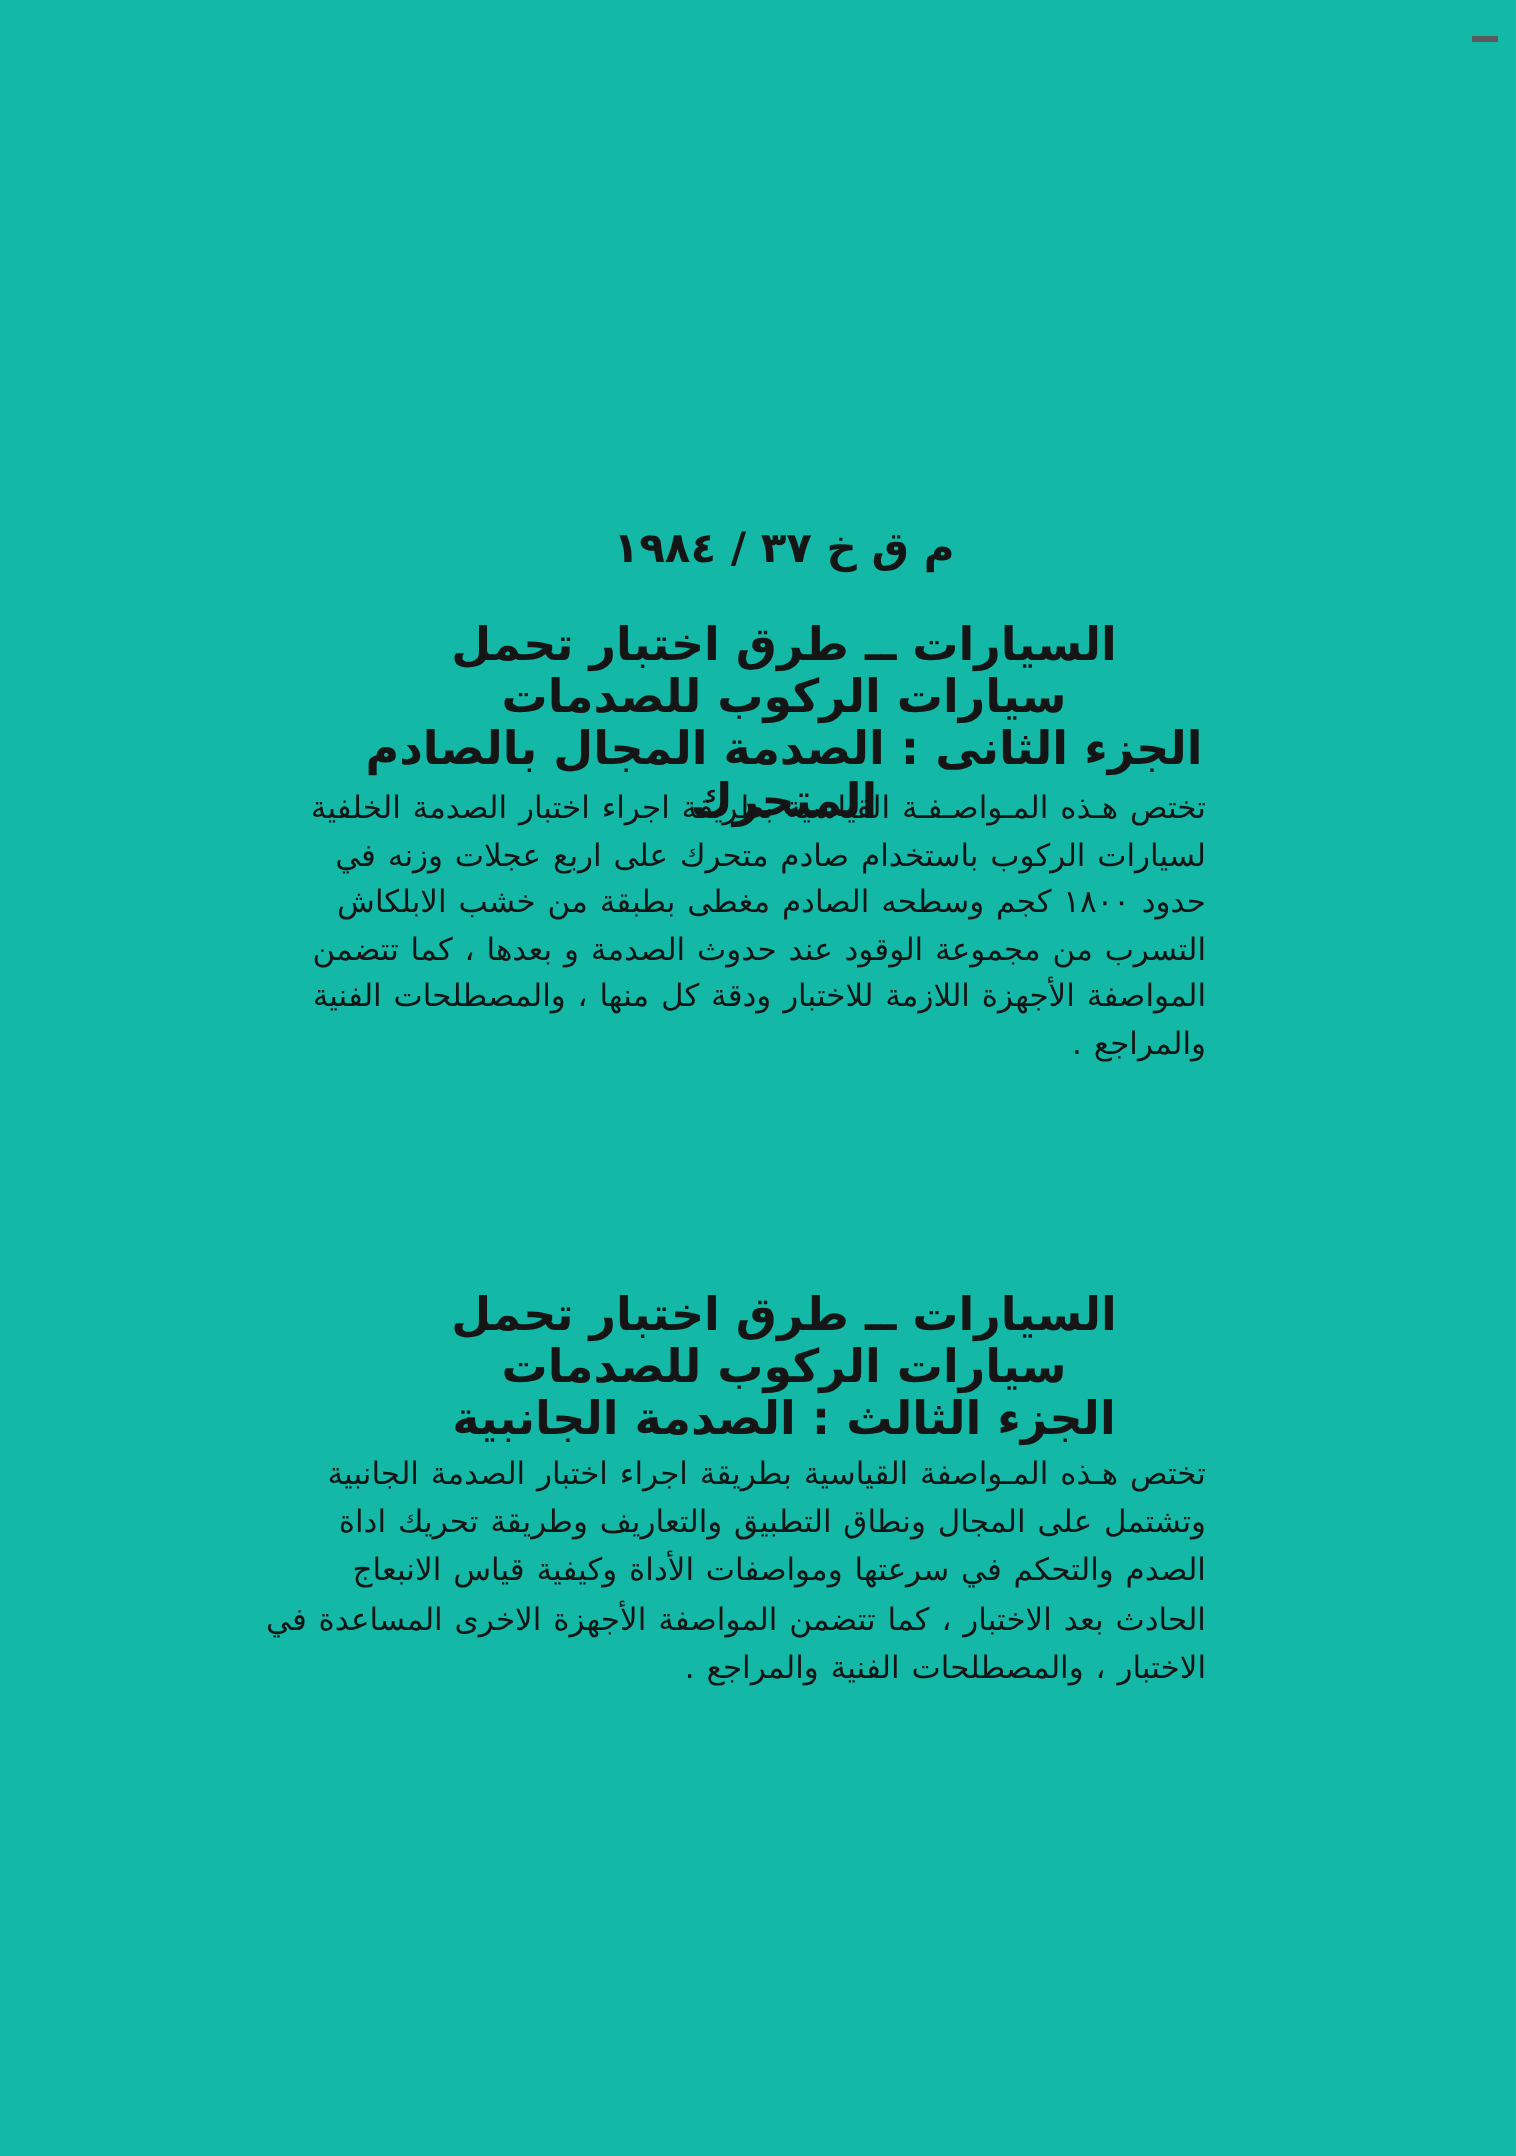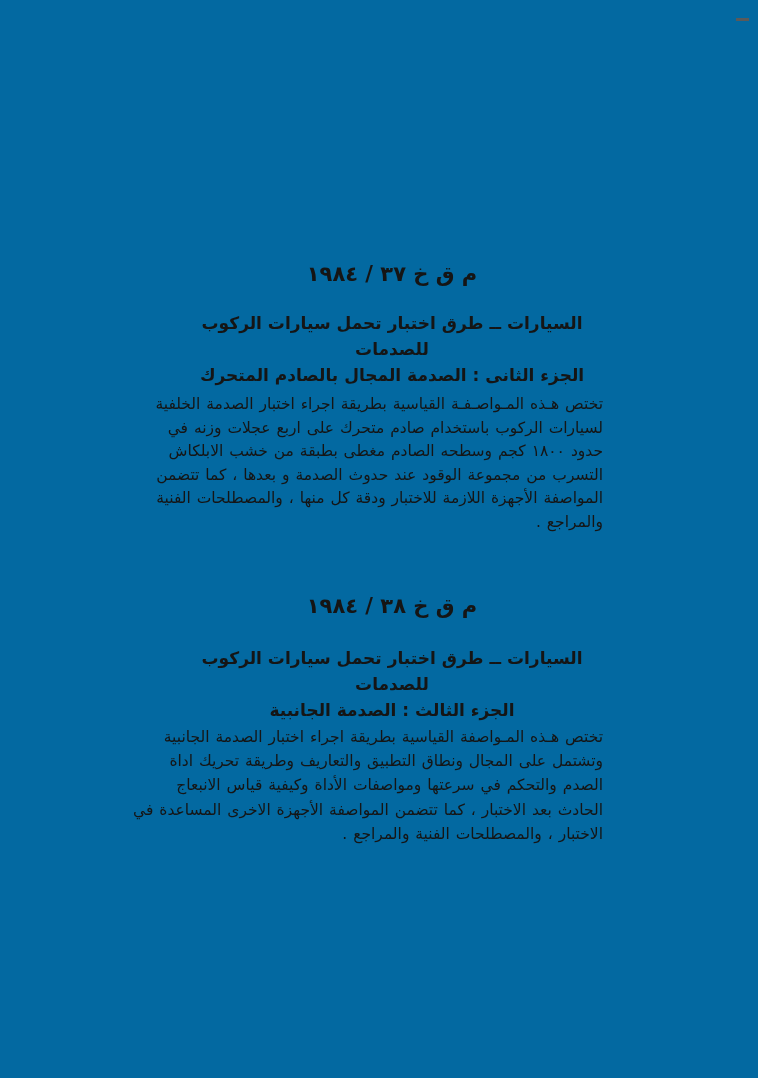--- a/index.html
+++ b/index.html
@@ -1,20 +1,20 @@
 <!DOCTYPE html>
 <html lang="ar"><head>
 <meta charset="utf-8">
 <style>
   html, body { margin: 0; padding: 0; background: #ffffff; }
   .page {
     position: relative;
     width: 758px;
     height: 1078px;
-    background: #0369a1;
+    background: #14b8a6;
     overflow: hidden;
     font-family: "DejaVu Sans", sans-serif;
     color: #151515;
     direction: rtl;
   }
   .corner-dash {
     position: absolute;
     top: 18px;
     left: 736px;
     width: 13px;
@@ -29,21 +29,21 @@
   .code-heading {
     text-align: center;
     font-size: 21px;
     font-weight: bold;
     letter-spacing: 0.5px;
   }
   .sec1-code { top: 262px; }
   .sec2-code { top: 594px; }
   .title-block {
     text-align: center;
-    font-size: 17px;
+    font-size: 23px;
     font-weight: bold;
     line-height: 26px;
   }
   .sec1-title { top: 310px; }
   .sec2-title { top: 645px; }
   .body-block { font-size: 15.5px; font-weight: 400; }
   .sec1-body { top: 393px; }
   .sec1-body .jline { line-height: 23.6px; }
   .sec2-body { top: 725px; }
   .sec2-body .jline { line-height: 24.2px; text-align: right; }
@@ -79,21 +79,20 @@
 
   <div class="col body-block sec1-body">
     <div class="jline">تختص هـذه المـواصـفـة القياسية بطريقة اجراء اختبار الصدمة الخلفية</div>
     <div class="jline">لسيارات الركوب باستخدام صادم متحرك على اربع عجلات وزنه في</div>
     <div class="jline">حدود ١٨٠٠ كجم وسطحه الصادم مغطى بطبقة من خشب الابلكاش</div>
     <div class="jline">التسرب من مجموعة الوقود عند حدوث الصدمة و بعدها ، كما تتضمن</div>
     <div class="jline">المواصفة الأجهزة اللازمة للاختبار ودقة كل منها ، والمصطلحات الفنية</div>
     <div class="jline jline-last">والمراجع .</div>
   </div>
 
-  <div class="col code-heading sec2-code">م ق خ ٣٨ / ١٩٨٤</div>
 
   <div class="col title-block sec2-title">
     <div>السيارات ــ طرق اختبار تحمل سيارات الركوب للصدمات</div>
     <div>الجزء الثالث : الصدمة الجانبية</div>
   </div>
 
   <div class="col body-block sec2-body">
     <div class="jline">تختص هـذه المـواصفة القياسية بطريقة اجراء اختبار الصدمة الجانبية</div>
     <div class="jline">وتشتمل على المجال ونطاق التطبيق والتعاريف وطريقة تحريك اداة</div>
     <div class="jline">الصدم والتحكم في سرعتها ومواصفات الأداة وكيفية قياس الانبعاج</div>

